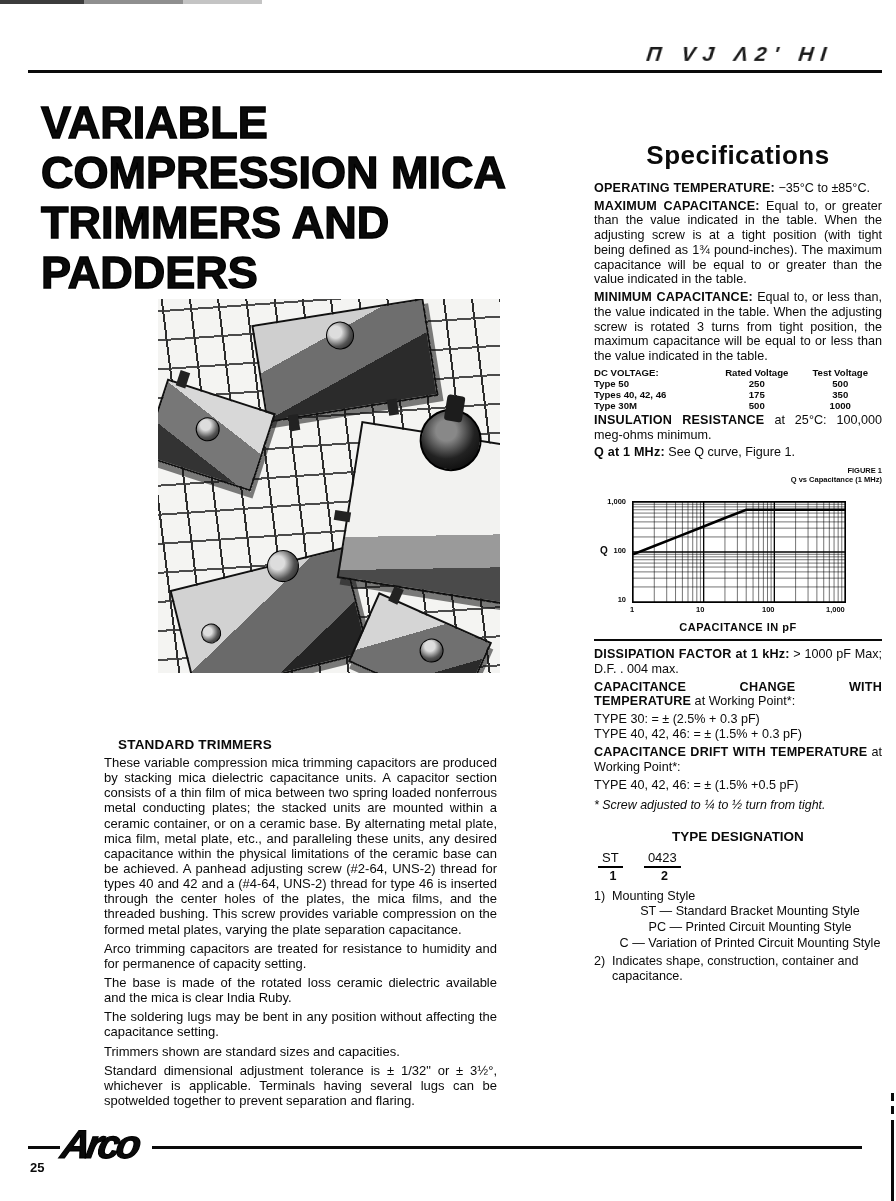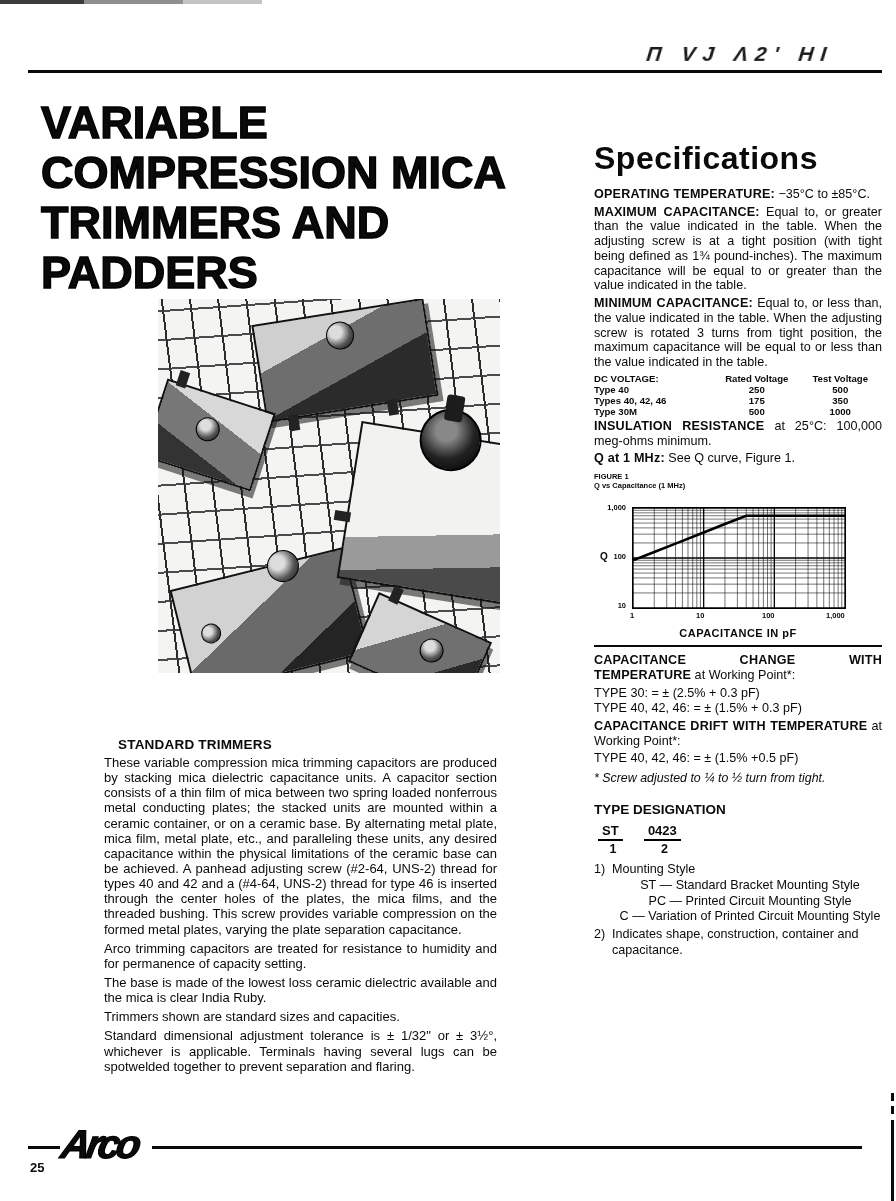--- a/index.html
+++ b/index.html
@@ -35,41 +35,41 @@
       background:linear-gradient(150deg,#d2d2d2 0 40%,#6a6a6a 40% 75%,#242424 75%);}
   .c4{left:190px;top:135px;width:175px;height:155px;transform:rotate(9deg);
       background:linear-gradient(170deg,#f2f2f0 0 62%,#9a9a9a 62% 80%,#4a4a4a 80%);}
   .knob{position:absolute;left:58px;top:-28px;width:58px;height:58px;border-radius:50%;
         background:radial-gradient(circle at 40% 35%,#888 0 20%,#222 55%,#000 100%);border:2px solid #000;}
   .knob:after{content:"";position:absolute;left:19px;top:-16px;width:18px;height:26px;background:#1c1c1c;border-radius:3px;}
   .c5{left:200px;top:315px;width:120px;height:72px;transform:rotate(24deg);
       background:linear-gradient(140deg,#d5d5d5 0 35%,#707070 35% 68%,#2a2a2a 68%);}
   
   .rcol{position:absolute;left:594px;top:140px;width:288px;}
-  .spec-head{font-size:32px;font-weight:bold;margin:0 0 10px 0;letter-spacing:.5px;}
+  .spec-head{font-size:26px;font-weight:bold;text-align:center;margin:0 0 10px 0;letter-spacing:.5px;}
   .spec{font-size:12.6px;line-height:1.17;text-align:justify;margin:0 0 3px 0;}
   .spec b{letter-spacing:.2px;}
   .vtable{display:grid;grid-template-columns:1.45fr 1fr 1fr;font-size:9.6px;font-weight:bold;
           line-height:1.15;margin:3px 0 2px 0;}
   .vtable .num{text-align:center;}
   .figblock{position:relative;margin-top:6px;height:168px;}
-  .figcap{font-size:7.5px;font-weight:bold;text-align:left;margin:0;}
+  .figcap{font-size:7.5px;font-weight:bold;text-align:right;margin:0;}
   .chartwrap{position:relative;height:132px;margin-top:3px;}
   .plot{position:absolute;left:38px;top:14px;width:212px;height:100px;border:1.6px solid #000;}
   .plot svg{position:absolute;left:0;top:0;}
   .ytick{position:absolute;font-size:7.5px;font-weight:bold;text-align:right;width:30px;}
   .xtick{position:absolute;font-size:7.5px;font-weight:bold;top:118px;}
   .ylab{position:absolute;left:6px;top:58px;font-size:10px;font-weight:bold;}
   .xlab{font-size:11px;font-weight:bold;text-align:center;letter-spacing:.5px;margin-top:2px;}
   .figrule{height:2px;background:#0a0a0a;margin:5px 0 6px 0;}
   .specline{font-size:12.6px;line-height:1.2;margin:0;}
   .footnote{font-size:12.4px;font-style:italic;margin-top:5px;line-height:1.2;}
   .tdes{margin-top:16px;}
-  .tdes h3{font-size:13.5px;margin:0 0 6px 0;}
-  .code{font-size:13px;font-weight:bold;margin-left:4px;}
+  .tdes h3{font-size:13.5px;margin:0 0 6px 0;text-align:center;}
+  .code{font-size:13px;font-weight:normal;margin-left:4px;}
   .code .u{display:inline-block;border-bottom:2px solid #000;padding:0 4px 1px 4px;}
   .codenums{font-size:12.5px;font-weight:bold;margin:1px 0 6px 4px;}
   .codenums span{display:inline-block;}
   .tlist{font-size:12.6px;line-height:1.25;}
   .tlist .item{display:flex;margin-top:2px;}
   .tlist .n{width:18px;flex:none;}
   .tlist .sub{margin-left:18px;}
   .tlist .sub div{padding-left:14px;text-indent:-8px;text-align:center;}
   
   .lcol{position:absolute;left:104px;top:737px;width:393px;}
@@ -132,21 +132,21 @@
     <h2 class="spec-head">Specifications</h2>
 
     <p class="spec"><b>OPERATING TEMPERATURE:</b><span> −35°C to ±85°C.</span></p>
     <p class="spec"><b>MAXIMUM CAPACITANCE:</b><span> Equal to, or greater than the value indicated in the table. When the adjusting screw is at a tight position (with tight being defined as 1¾ pound-inches). The maximum capacitance will be equal to or greater than the value indicated in the table.</span></p>
     <p class="spec"><b>MINIMUM CAPACITANCE:</b><span> Equal to, or less than, the value indicated in the table. When the adjusting screw is rotated 3 turns from tight position, the maximum capacitance will be equal to or less than the value indicated in the table.</span></p>
 
     <div class="vtable">
       <div>DC VOLTAGE:</div>
       <div class="num">Rated Voltage</div>
       <div class="num">Test Voltage</div>
-      <div>Type 40</div>
+      <div>Type 50</div>
       <div class="num">250</div>
       <div class="num">500</div>
       <div>Types 40, 42, 46</div>
       <div class="num">175</div>
       <div class="num">350</div>
       <div>Type 30M</div>
       <div class="num">500</div>
       <div class="num">1000</div>
     </div>
 
@@ -215,20 +215,21 @@
         </div>
         <span class="xtick" style="left:36px;">1</span>
         <span class="xtick" style="left:102px;">10</span>
         <span class="xtick" style="left:168px;">100</span>
         <span class="xtick" style="left:232px;">1,000</span>
       </div>
       <div class="xlab">CAPACITANCE IN pF</div>
     </div>
     <div class="figrule"></div>
 
+    <p class="spec"><b>DISSIPATION FACTOR at 1 kHz:</b><span> &gt; 1000 pF Max; D.F. . 004 max.</span></p>
 
     <p class="spec"><b>CAPACITANCE CHANGE WITH TEMPERATURE</b><span> at Working Point*:</span></p>
     <p class="specline">TYPE 30: = ± (2.5% + 0.3 pF)</p>
     <p class="specline">TYPE 40, 42, 46: = ± (1.5% + 0.3 pF)</p>
 
     <p class="spec" style="margin-top:3px;"><b>CAPACITANCE DRIFT WITH TEMPERATURE</b><span> at Working Point*:</span></p>
     <p class="specline">TYPE 40, 42, 46: = ± (1.5% +0.5 pF)</p>
 
     <p class="footnote">* Screw adjusted to ¼ to ½ turn from tight.</p>
 
@@ -258,21 +259,22 @@
           <span>Indicates shape, construction, container and capacitance.</span>
         </div>
       </div>
     </div>
   </div>
 
   <div class="lcol">
     <h3>STANDARD TRIMMERS</h3>
     <p>These variable compression mica trimming capacitors are produced by stacking mica dielectric capacitance units. A capacitor section consists of a thin film of mica between two spring loaded nonferrous metal conducting plates; the stacked units are mounted within a ceramic container, or on a ceramic base. By alternating metal plate, mica film, metal plate, etc., and paralleling these units, any desired capacitance within the physical limitations of the ceramic base can be achieved. A panhead adjusting screw (#2-64, UNS-2) thread for types 40 and 42 and a (#4-64, UNS-2) thread for type 46 is inserted through the center holes of the plates, the mica films, and the threaded bushing. This screw provides variable compression on the formed metal plates, varying the plate separation capacitance.</p>
     <p>Arco trimming capacitors are treated for resistance to humidity and for permanence of capacity setting.</p>
-    <p>The base is made of the lowest loss ceramic dielectric available and the mica is clear India Ruby.</p>
+    <p>The base is made of the rotated loss ceramic dielectric available and the mica is clear India Ruby.</p>
+    <p>The soldering lugs may be bent in any position without affecting the capacitance setting.</p>
     <p>Trimmers shown are standard sizes and capacities.</p>
     <p>Standard dimensional adjustment tolerance is ± 1/32" or ± 3½°, whichever is applicable. Terminals having several lugs can be spotwelded together to prevent separation and flaring.</p>
   </div>
 
   <div class="logo-short"></div>
   <div class="logo">Arco</div>
   <div class="logo-long"></div>
   <div class="pagenum">25</div>
   <div class="edge1"></div>
   <div class="edge2"></div>

